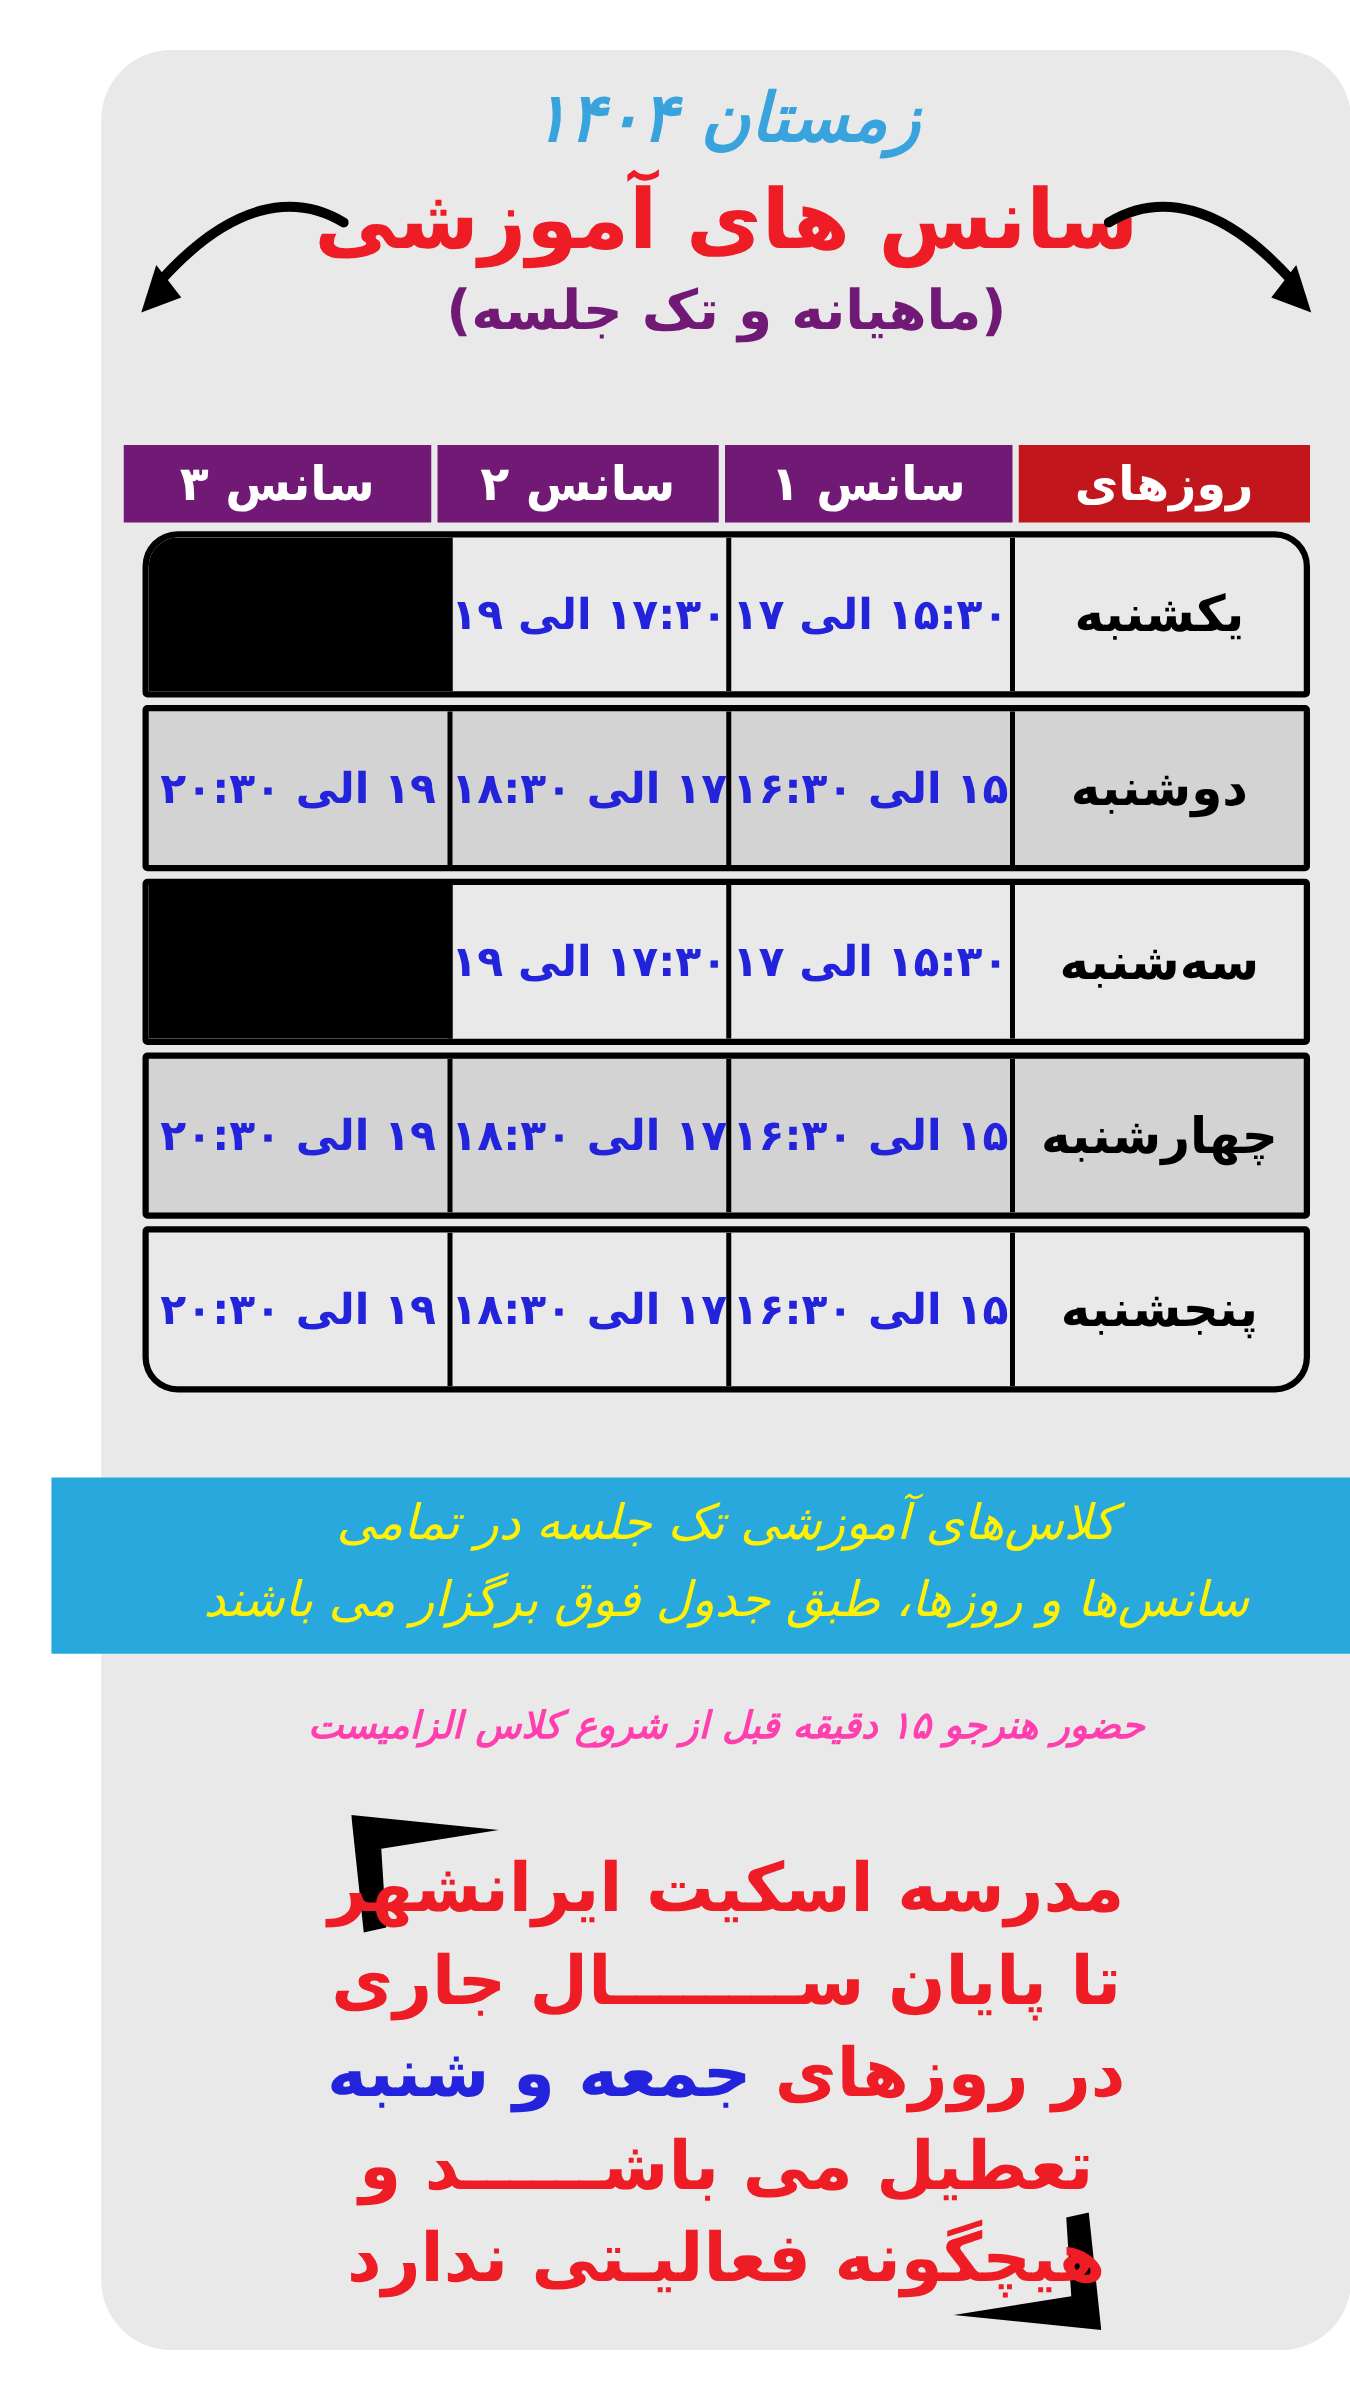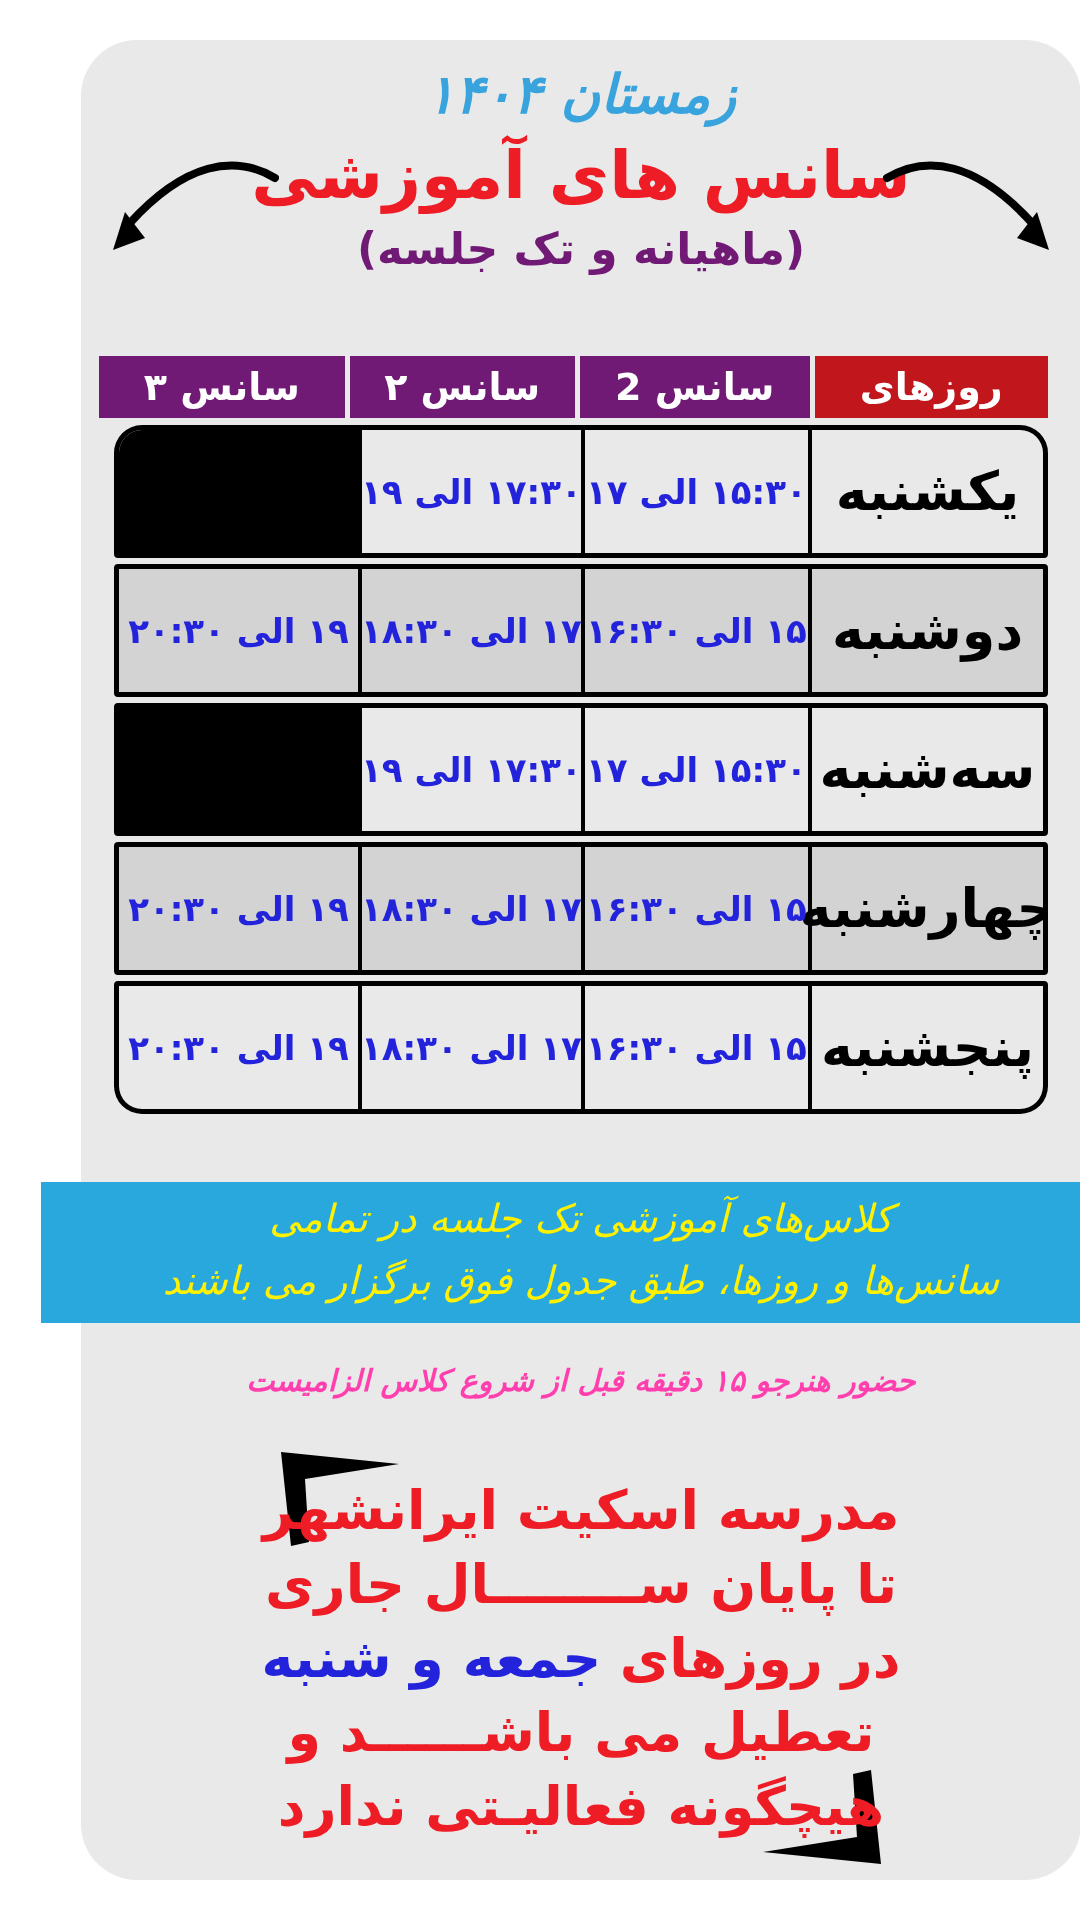--- a/index.html
+++ b/index.html
@@ -29,21 +29,21 @@
 
   .trow { display:grid; grid-template-columns:25% 24.6% 24.1% 26.3%;
           border:5px solid #000; margin-bottom:6px; height:133px; overflow:hidden;
           background:#E9E9E9; border-radius:4px; }
   .trow.alt { background:#D3D3D3; }
   .trow.first { border-radius:28px 28px 4px 4px; }
   .trow.last  { border-radius:4px 4px 28px 28px; }
   .cell { display:flex; align-items:center; justify-content:center; text-align:center; }
   .cell + .cell { border-left:none; }
   .trow .cell:not(:first-child) { border-right:4px solid #000; }
-  .cell-day  { font-size:54px; font-weight:bold; color:#000000; }
+  .cell-day  { font-size:40px; font-weight:bold; color:#000000; }
   .cell-time { font-size:34px; font-weight:bold; color:#2323DC; white-space:nowrap; }
   .cell-blocked { background:#000000; }
 
   
   .banner { position:absolute; left:0; top:1182px; width:1080px; height:141px;
             background:#29A8DE; text-align:center; padding-top:6px; }
   .banner-line { font-size:39px; line-height:62px; font-weight:normal; font-style:italic; color:#FFF100; white-space:nowrap; }
 
   
   .notice { position:absolute; left:0; top:1352px; width:1080px; text-align:center;
@@ -73,21 +73,21 @@
       <polygon points="6,98 38,86 18,60" fill="#000"></polygon>
     </svg>
     <svg class="arrow arrow-right" viewBox="0 0 172 104">
       <path d="M4,26 C44,2 94,10 150,72" stroke="#000" stroke-width="8" fill="none" stroke-linecap="round"></path>
       <polygon points="166,98 134,86 154,60" fill="#000"></polygon>
     </svg>
 
     <div class="table">
       <div class="thead">
         <div class="th th-days">روزهای</div>
-        <div class="th">سانس 2</div>
+        <div class="th">سانس ۱</div>
         <div class="th">سانس ۲</div>
         <div class="th">سانس ۳</div>
       </div>
 
       <div class="trow first">
         <div class="cell cell-day">یکشنبه</div>
         <div class="cell cell-time">۱۵:۳۰ الی ۱۷</div>
         <div class="cell cell-time">۱۷:۳۰ الی ۱۹</div>
         <div class="cell cell-time cell-blocked"></div>
       </div>

